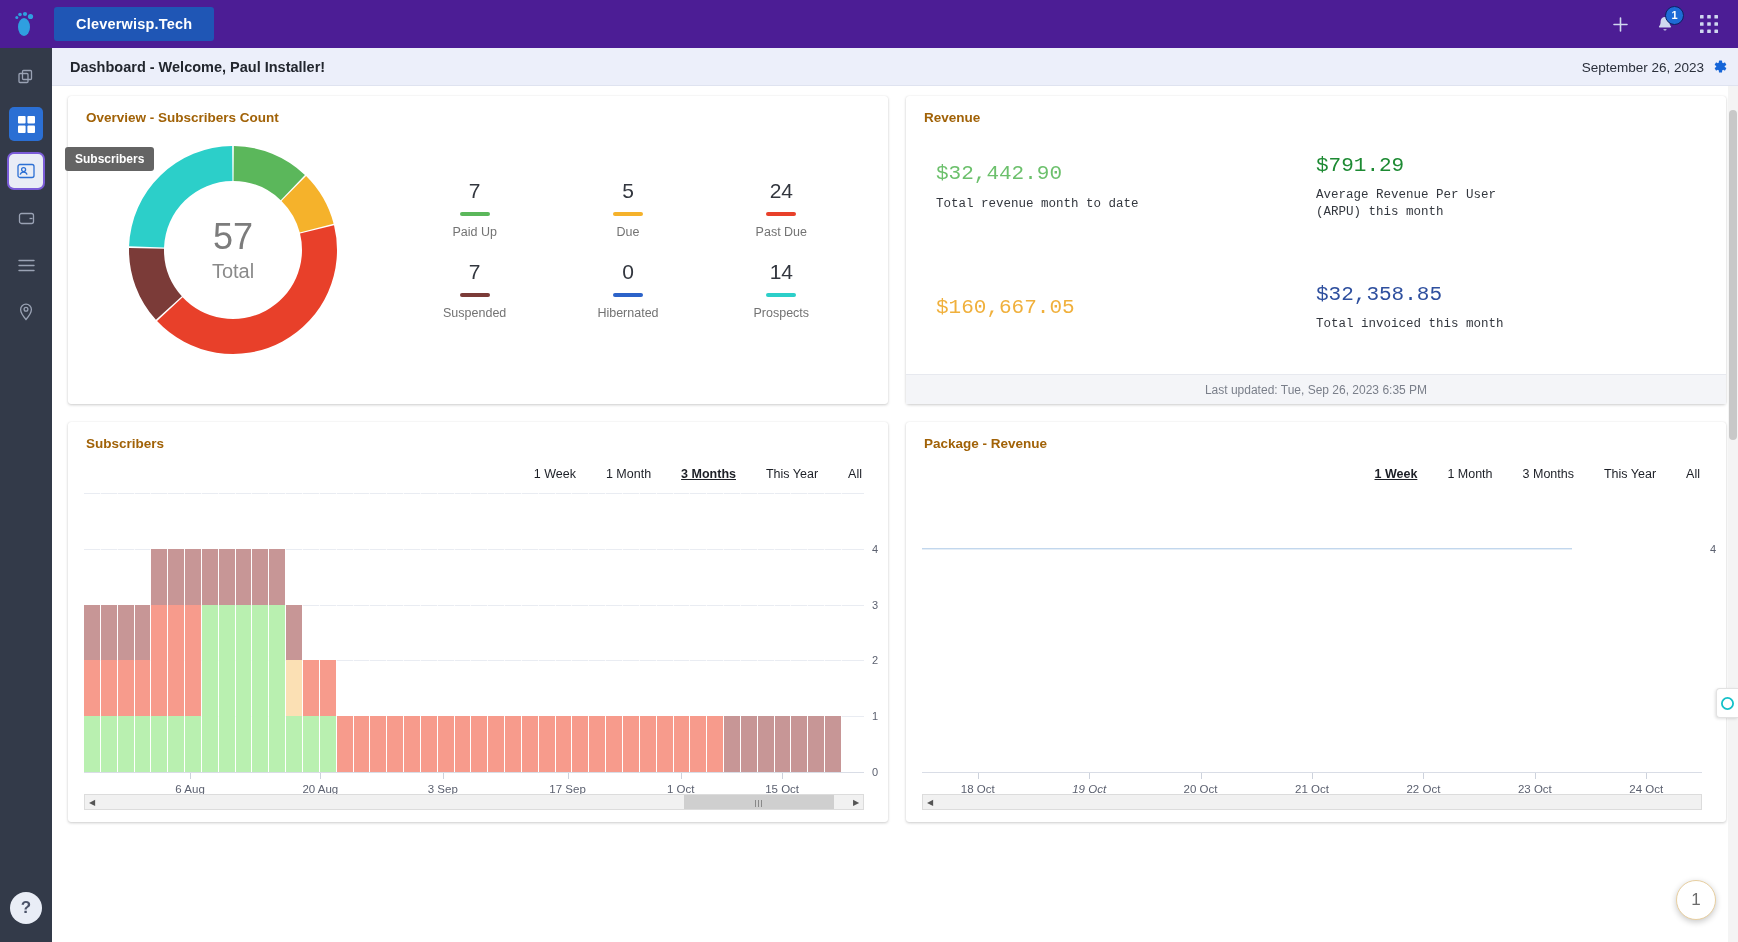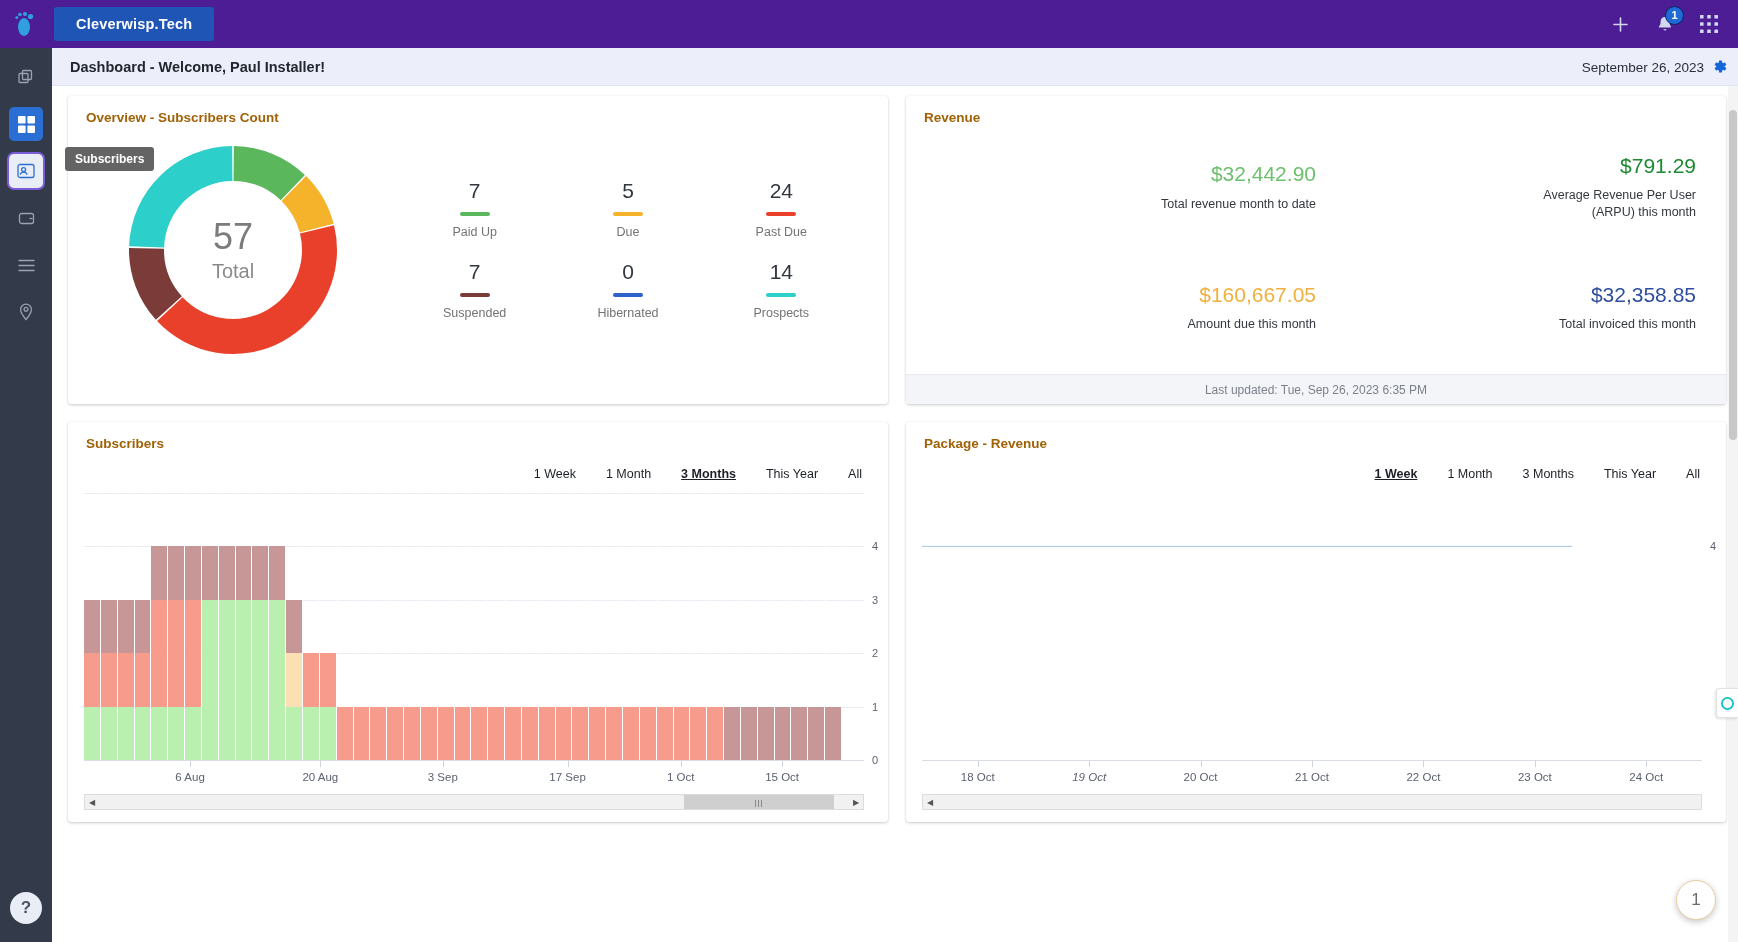--- a/index.html
+++ b/index.html
@@ -94,21 +94,21 @@
            row-gap: 22px; padding: 0 30px 0 0; }
   .stat { text-align: center; }
   .stat-num { font-size: 21px; color: #32363e; line-height: 1.05; }
   .stat-bar { width: 30px; height: 4px; border-radius: 2px; margin: 10px auto 9px; }
   .stat-lab { font-size: 12.5px; color: #737373; }
 
   
   .rev-card { height: 308px; display: flex; flex-direction: column; }
   .rev-grid { flex: 1 1 auto; display: grid; grid-template-columns: 1fr 1fr;
               grid-template-rows: 1fr 1fr; align-items: center; padding: 2px 30px 6px; }
-  .rev-cell { text-align: right; }
+  .rev-cell { text-align: left; font-family: Liberation Mono, monospace; }
   .rev-val { font-size: 21px; line-height: 1.2; }
   .rev-sub { font-size: 12.5px; color: #34383f; margin-top: 9px; line-height: 1.4; }
   .rev-foot {
     height: 30px; background: #f4f5f8; border-top: 1px solid #e7e9ef;
     display: flex; align-items: center; justify-content: center;
     font-size: 12px; color: #7a7f8a;
   }
 
   
   .chart-card { height: 400px; display: flex; flex-direction: column; }
@@ -118,21 +118,21 @@
 
   .plot { position: relative; flex: 1 1 auto; margin: 12px 24px 0 16px; }
   .plot-inner { position: absolute; inset: 0; }
   .gridline { position: absolute; left: 0; right: 0; height: 1px; background: #e9ecf2; }
   .ytick { position: absolute; right: -14px; transform: translateY(-50%); font-size: 11px; color: #5c6170; }
   .bars { position: absolute; left: 0; right: 22px; bottom: 0; top: 0; display: flex; align-items: flex-end; }
   .barcol { flex: 1 1 0; height: 100%; display: flex; flex-direction: column; justify-content: flex-end;
             border-right: 1px solid rgba(255,255,255,.75); }
   .seg { width: 100%; }
 
-  .axis { position: relative; height: 34px; margin: 0 24px 0 16px; border-top: 1px solid #d9dde6; }
+  .axis { position: relative; height: 22px; margin: 0 24px 0 16px; border-top: 1px solid #d9dde6; }
   .xtick { position: absolute; top: 0; width: 1px; height: 6px; background: #cdd2dc; }
   .xlabel { position: absolute; top: 10px; transform: translateX(-50%); font-size: 11.5px; color: #5c6170; white-space: nowrap; }
 
   .hscroll { height: 16px; margin: 0 24px 12px 16px; background: #f1f1f1; border: 1px solid #dcdcdc;
              display: flex; align-items: stretch; position: relative; }
   .hs-arrow { width: 14px; background: #f1f1f1; display: flex; align-items: center; justify-content: center;
               font-size: 8px; color: #555; cursor: pointer; }
   .hs-track { flex: 1 1 auto; position: relative; }
   .hs-thumb { position: absolute; top: 0; bottom: 0; background: #cfcfcf; display: flex;
               align-items: center; justify-content: center; font-size: 8px; color: #666; cursor: pointer; letter-spacing: 1px; }
@@ -330,21 +330,20 @@
                   <div class="rev-cell">
                     <div class="rev-val" style="color:#6cc06c">$32,442.90</div>
                     <div class="rev-sub">Total revenue month to date</div>
                   </div>
                   <div class="rev-cell">
                     <div class="rev-val" style="color:#1d8a33">$791.29</div>
                     <div class="rev-sub">Average Revenue Per User<br>(ARPU) this month</div>
                   </div>
                   <div class="rev-cell">
                     <div class="rev-val" style="color:#f0b03c">$160,667.05</div>
-                    <div class="rev-sub">Amount due this month</div>
                   </div>
                   <div class="rev-cell">
                     <div class="rev-val" style="color:#2e4f9e">$32,358.85</div>
                     <div class="rev-sub">Total invoiced this month</div>
                   </div>
                 </div>
               <div class="rev-foot">Last updated: Tue, Sep 26, 2023 6:35 PM</div>
             </div>
           </div>
         </div>

